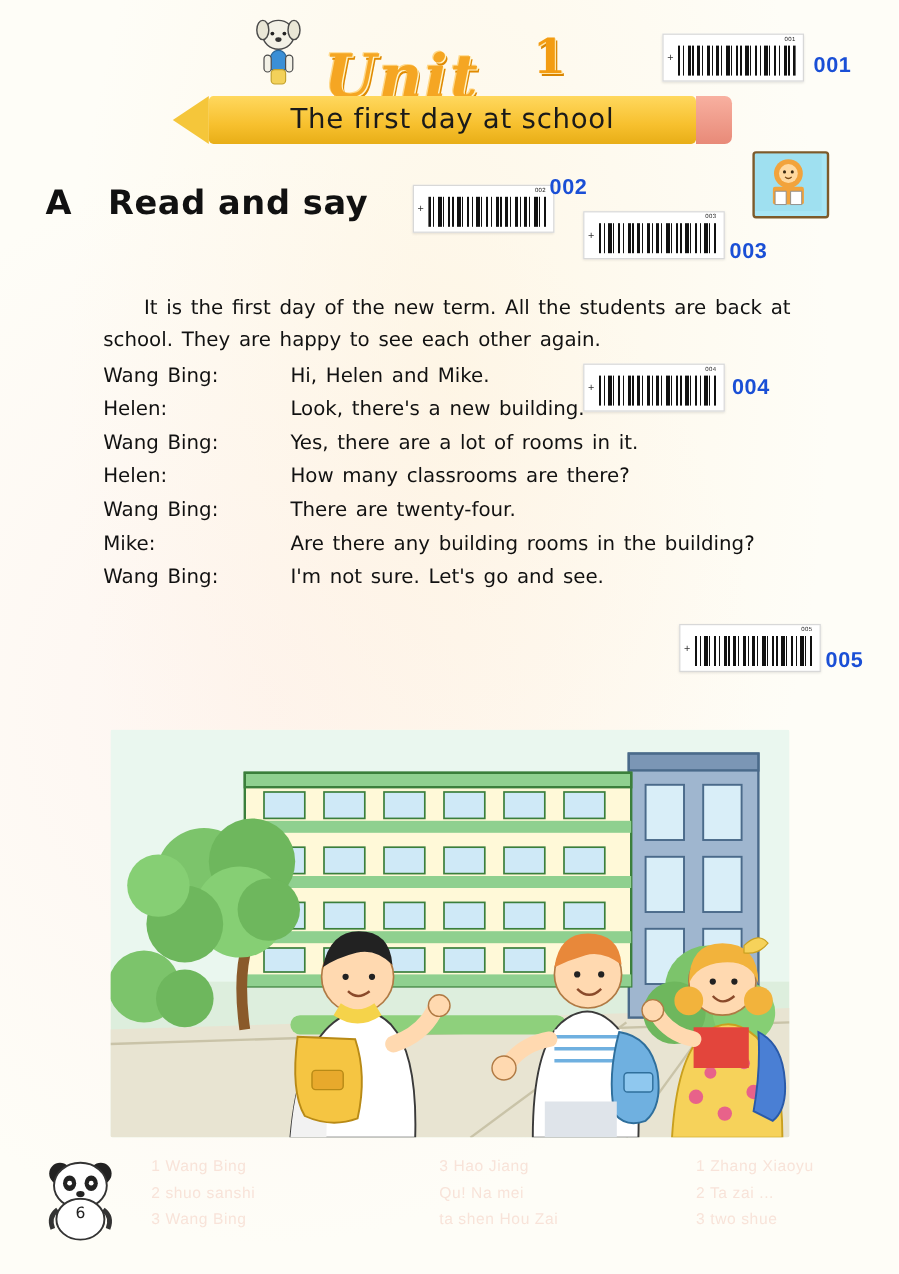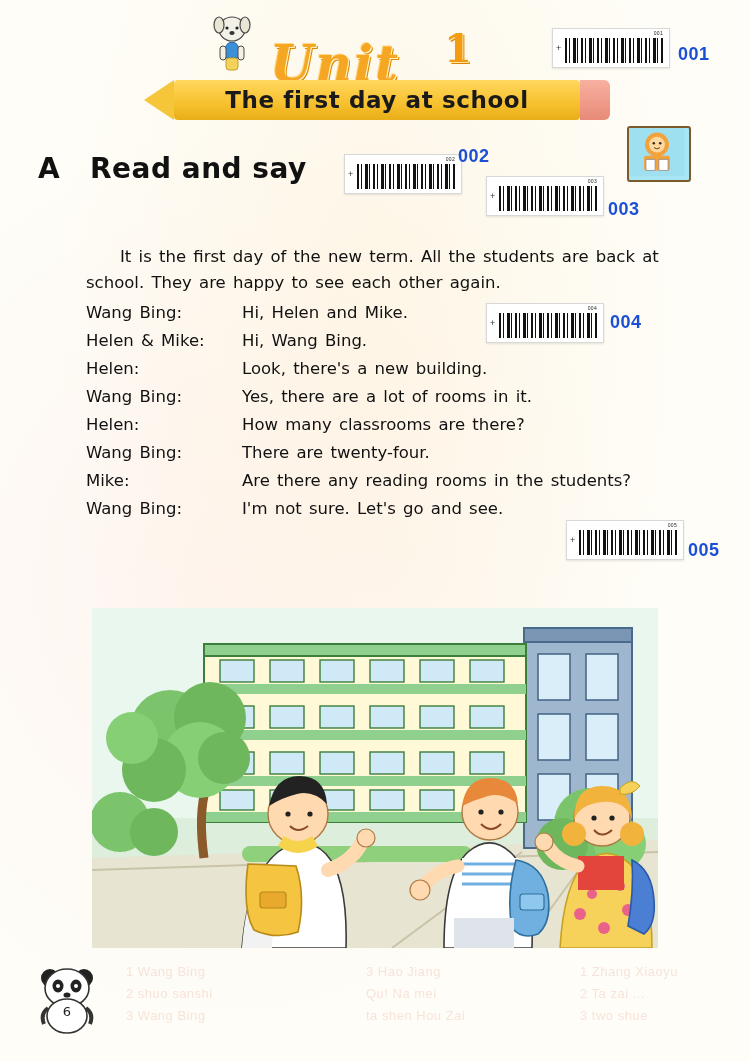--- a/index.html
+++ b/index.html
@@ -118,21 +118,21 @@
   .banner-text {
     position: absolute;
     left: 30px;
     top: 0;
     width: 406px;
     height: 40px;
     line-height: 40px;
     text-align: center;
     font-family: "DejaVu Sans", sans-serif;
     font-size: 23px;
-    font-weight: bold;
+    font-weight: normal;
     color: #1a1a1a;
     letter-spacing: 0.6px;
   }
 
   
   .sec-letter {
     position: absolute;
     left: 38px;
     top: 152px;
     font-family: "DejaVu Sans", sans-serif;
@@ -379,42 +379,38 @@
   <div class="bc-label" style="left:688px; top:540px;">005</div>
 
   <div class="para">It is the first day of the new term. All the students are back at school. They are happy to see each other again.</div>
 
   <div class="dialogue">
     <div class="d-row">
       <div class="d-speaker">Wang Bing:</div>
       <div class="d-line">Hi, Helen and Mike.</div>
     </div>
     <div class="d-row">
-      <div class="d-speaker">Helen &amp; Mike:</div>
-      <div class="d-line">Hi, Wang Bing.</div>
-    </div>
-    <div class="d-row">
       <div class="d-speaker">Helen:</div>
       <div class="d-line">Look, there's a new building.</div>
     </div>
     <div class="d-row">
       <div class="d-speaker">Wang Bing:</div>
       <div class="d-line">Yes, there are a lot of rooms in it.</div>
     </div>
     <div class="d-row">
       <div class="d-speaker">Helen:</div>
       <div class="d-line">How many classrooms are there?</div>
     </div>
     <div class="d-row">
       <div class="d-speaker">Wang Bing:</div>
       <div class="d-line">There are twenty-four.</div>
     </div>
     <div class="d-row">
       <div class="d-speaker">Mike:</div>
-      <div class="d-line">Are there any reading rooms in the students?</div>
+      <div class="d-line">Are there any building rooms in the building?</div>
     </div>
     <div class="d-row">
       <div class="d-speaker">Wang Bing:</div>
       <div class="d-line">I'm not sure. Let's go and see.</div>
     </div>
   </div>
 
   <div class="illus">
     <svg viewBox="0 0 566 340" width="566" height="340">
 

